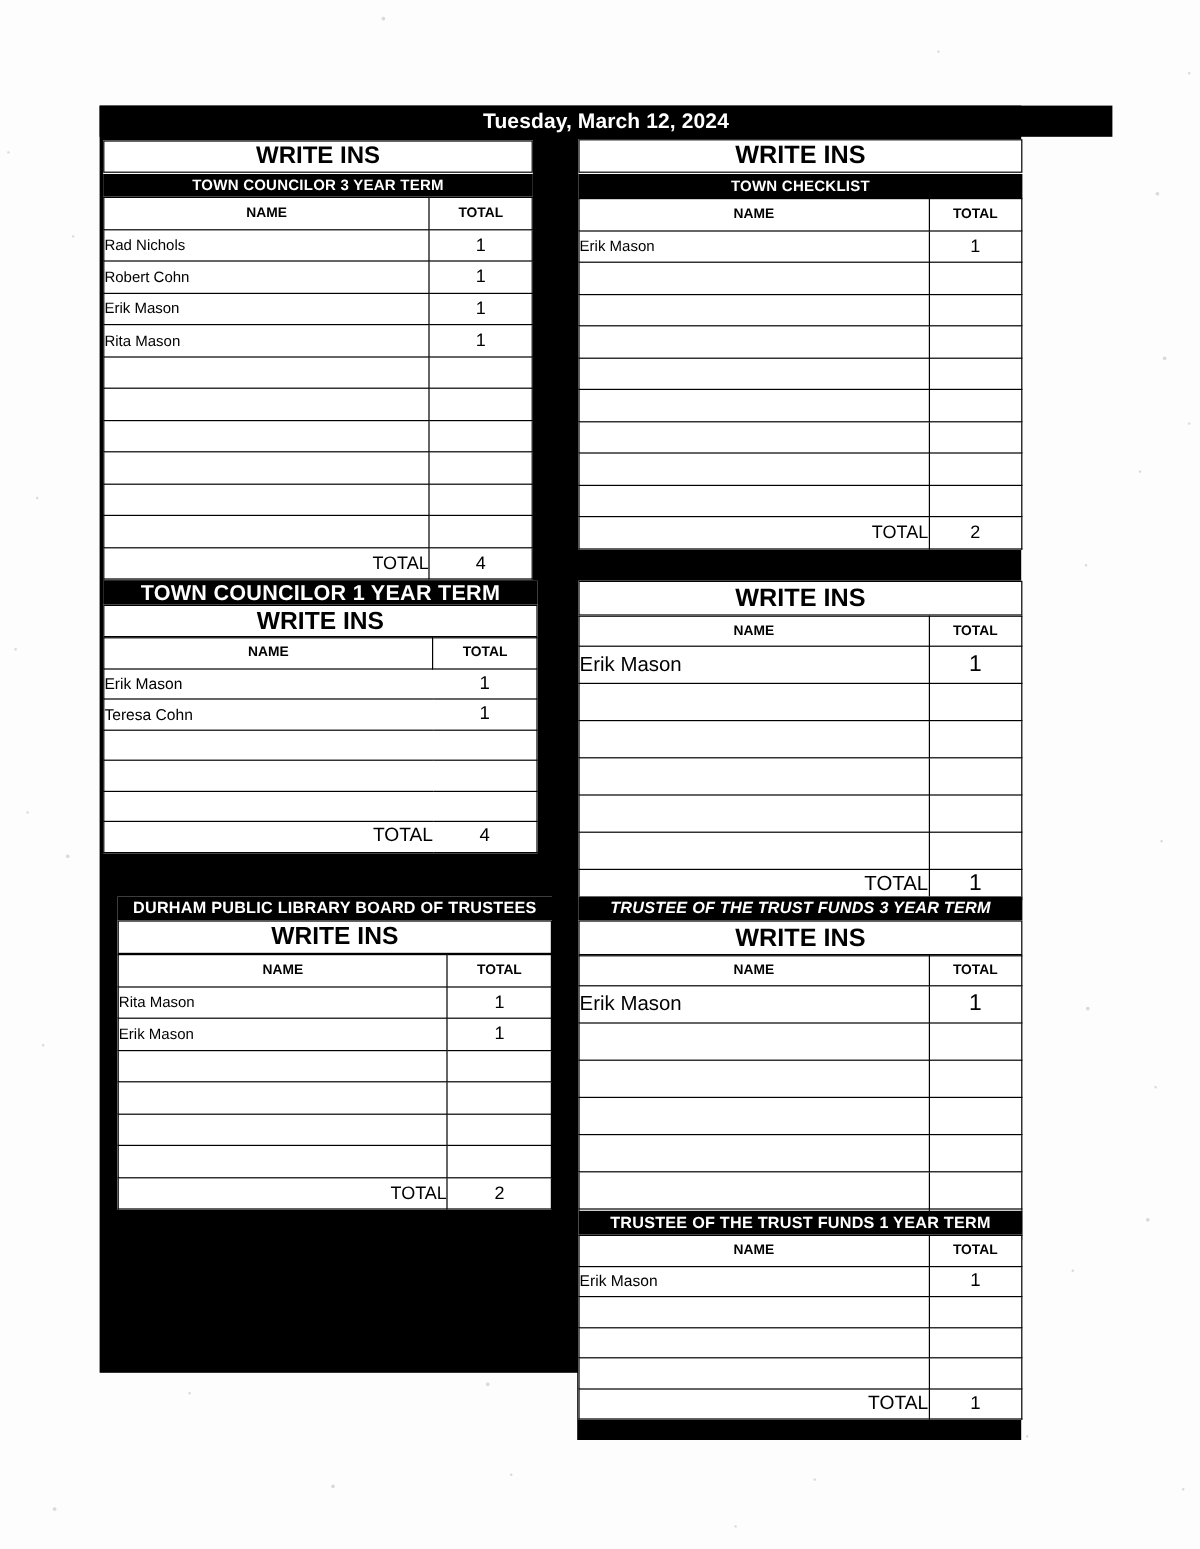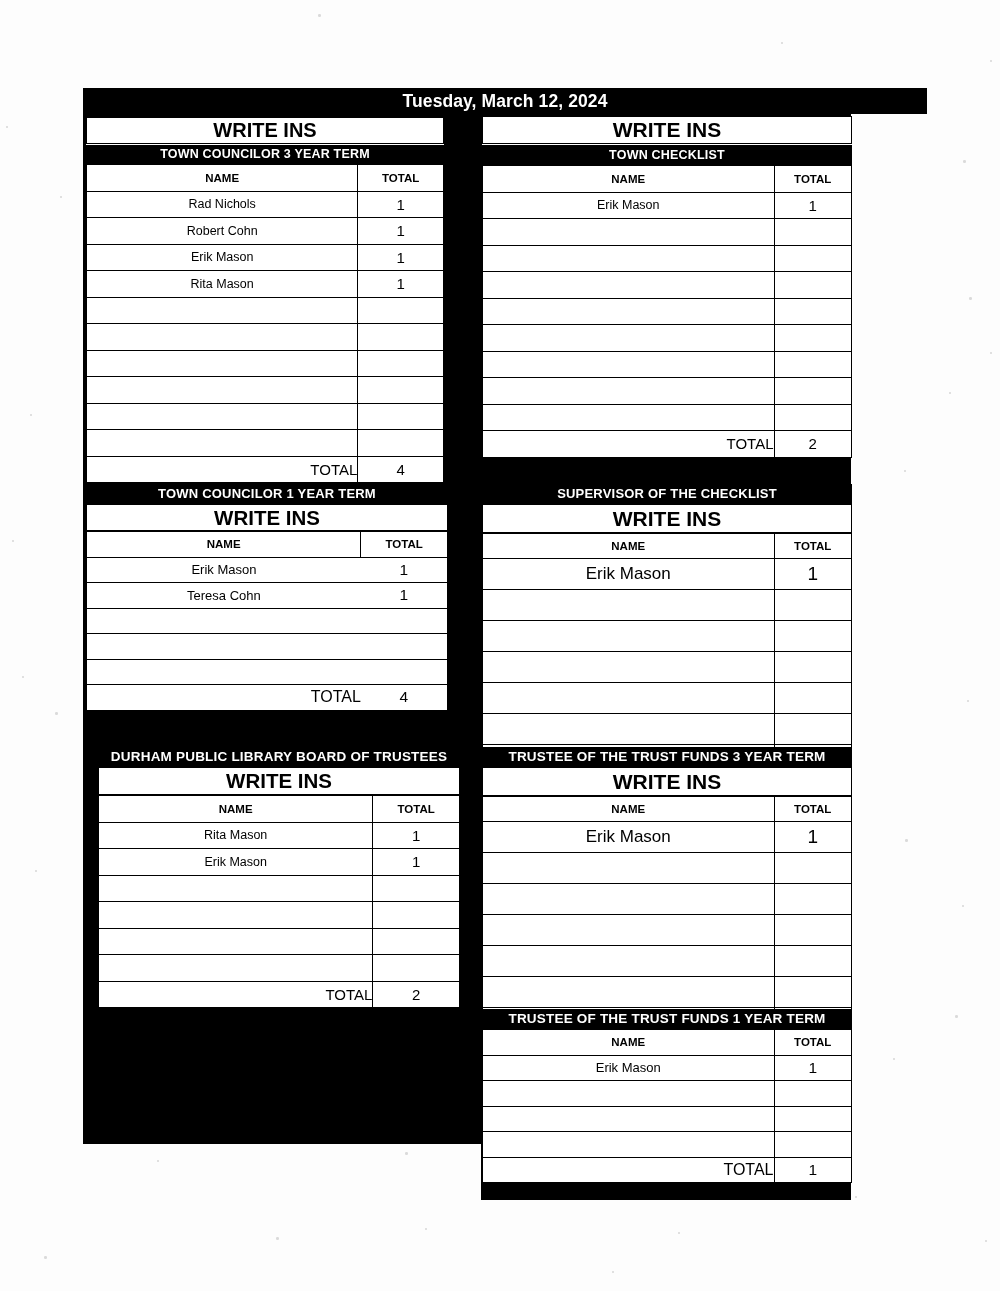--- a/index.html
+++ b/index.html
@@ -88,21 +88,21 @@
   table.tally td, table.tally th {
     border: 1.1px solid #000000;
     padding: 0;
     box-sizing: border-box;
   }
   table.tally th {
     font-weight: bold;
     text-align: center;
   }
   td.name {
-    text-align: center;
+    text-align: left;
     padding-left: 4px;
     white-space: nowrap;
     overflow: hidden;
   }
   td.num, th.num {
     text-align: center;
   }
   td.total-label {
     text-align: right;
     padding-right: 3px;
@@ -127,38 +127,38 @@
   .sz-lg td.num { font-size: 19px; }
   .sz-lg td.total-label { font-size: 17px; }
   .sz-lg th { font-size: 11.5px; }
 
   
   #c-council3 { left: 86px; top: 117px; width: 358px; }
   #c-council3 .writeins { height: 27px; line-height: 25px; font-size: 20px; }
   #c-council3 .band { height: 19px; line-height: 19px; font-size: 12.5px; margin-top: 1px; }
 
   #c-council1 { left: 86px; top: 484px; width: 362px; }
-  #c-council1 .band { height: 20px; line-height: 20px; font-size: 13px; }
+  #c-council1 .band { height: 20px; line-height: 20px; font-size: 18px; }
   #c-council1 .writeins { height: 27px; line-height: 25px; font-size: 20.5px; }
 
   #c-library { left: 98px; top: 747px; width: 362px; }
   #c-library .band { height: 20px; line-height: 20px; font-size: 13.5px; }
   #c-library .writeins { height: 28px; line-height: 26px; font-size: 20.5px; }
 
   
   #c-moderator { left: 482px; top: 116px; width: 370px; }
   #c-moderator .writeins { height: 28px; line-height: 26px; font-size: 21px; }
   #c-moderator .band { height: 20px; line-height: 20px; font-size: 12.5px; margin-top: 1px; }
 
   #c-supervisor { left: 482px; top: 484px; width: 370px; }
   #c-supervisor .band { height: 20px; line-height: 20px; font-size: 13px; }
   #c-supervisor .writeins { height: 29px; line-height: 27px; font-size: 21px; }
 
   #c-trust3 { left: 482px; top: 747px; width: 370px; }
-  #c-trust3 .band { height: 20px; line-height: 20px; font-size: 13.5px; }
+  #c-trust3 .band { height: 20px; line-height: 20px; font-size: 13.5px; font-style: italic; }
   #c-trust3 .writeins { height: 29px; line-height: 27px; font-size: 21px; }
 
   #c-trust1 { left: 482px; top: 1009px; width: 370px; }
   #c-trust1 .band { height: 20px; line-height: 20px; font-size: 13.5px; }
 </style>
 </head>
 <body>
 
 <div class="page-scan"></div>
 
@@ -381,21 +381,20 @@
     <tfoot>
       <tr class="row-h">
         <td class="total-label">TOTAL</td>
         <td class="num">2</td>
       </tr>
     </tfoot>
   </table>
 </div>
 
 <div class="contest sz-lg" id="c-supervisor">
-  <div class="band">SUPERVISOR OF THE CHECKLIST</div>
   <div class="writeins">WRITE INS</div>
   <table class="tally">
     <colgroup>
         <col style="width:79%">
         <col style="width:21%">
       </colgroup>
     <thead>
       <tr style="height:25px">
         <th>NAME</th>
         <th class="num">TOTAL</th>

